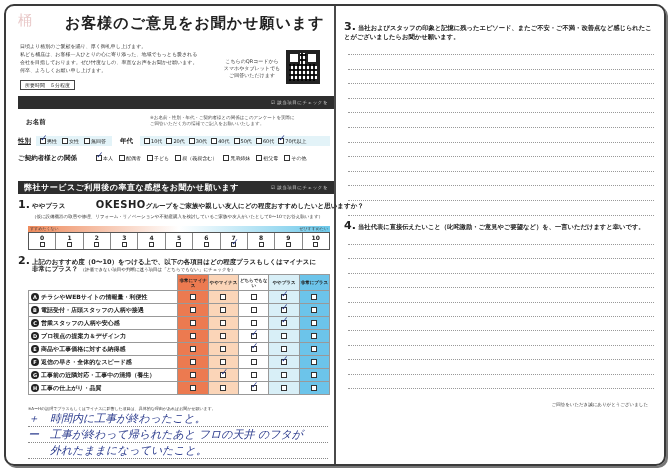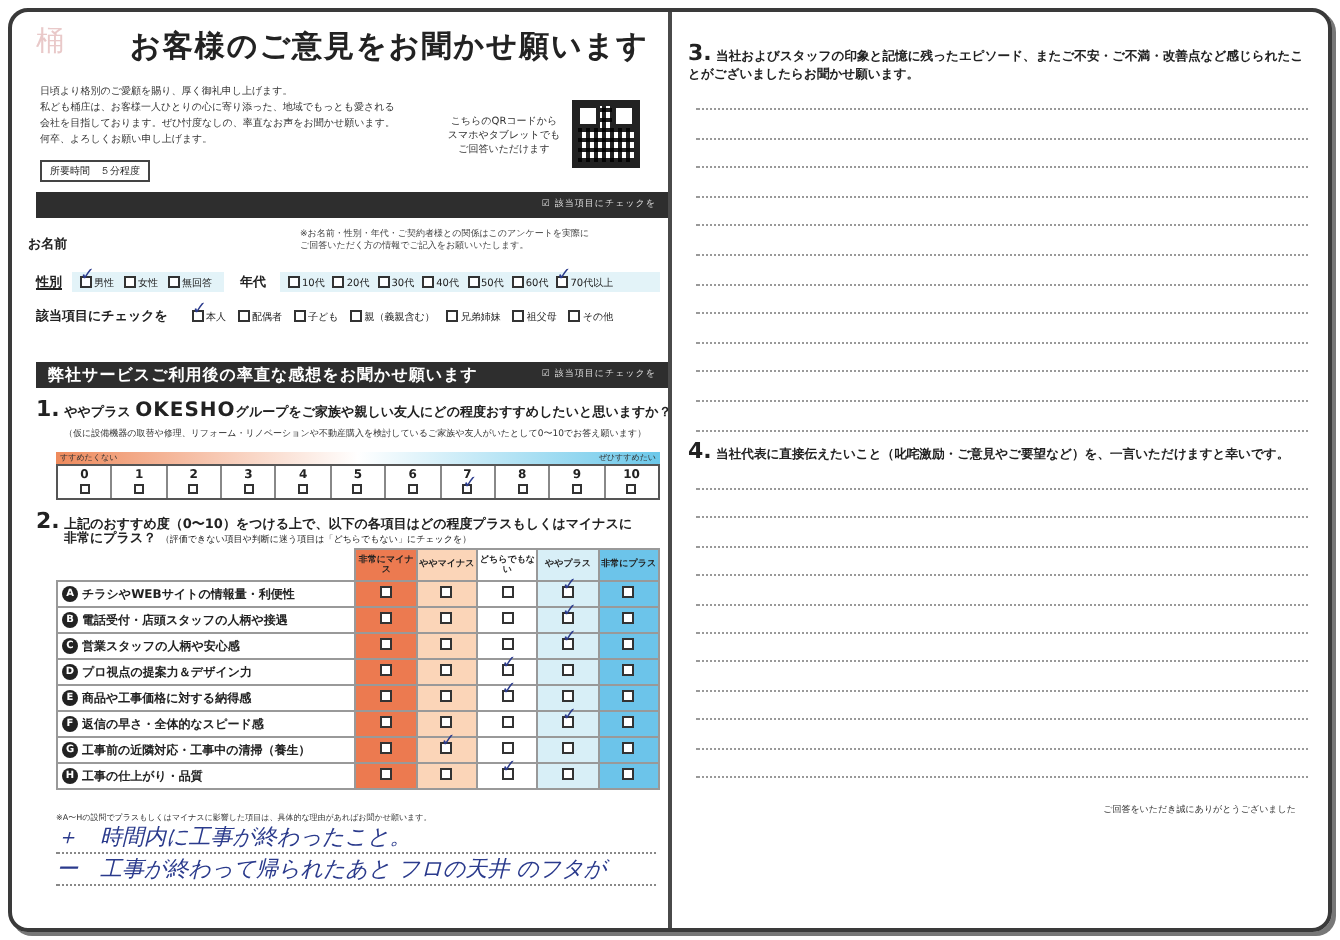--- a/index.html
+++ b/index.html
@@ -33,21 +33,21 @@
 
   .row-label { position: absolute; font-size: 6.5px; font-weight: bold; }
   .small-note { position: absolute; font-size: 4.5px; line-height: 6px; color: #444; }
   .opts { position: absolute; height: 10px; background: #e3f3f8; display: flex; align-items: center; gap: 5px; padding: 0 4px; font-size: 5px; }
   .opt { display: flex; align-items: center; gap: 1px; white-space: nowrap; }
   .cb { display: inline-block; width: 6px; height: 6px; border: 1px solid #333; background: #fff; position: relative; }
   .cb.checked::after { content: "✓"; position: absolute; left: -1px; top: -6px; font-size: 9px; color: #2a3a8c; }
 
   .q-title { position: absolute; font-size: 6.5px; font-weight: bold; white-space: nowrap; }
   .q-title .num { font-size: 11px; font-weight: bold; }
-  .q-title .brand { font-size: 10px; font-weight: bold; letter-spacing: 0.5px; }
+  .q-title .brand { font-size: 10px; font-weight: bold; letter-spacing: 0.5px; margin-left: 28px; }
   .q-sub { position: absolute; font-size: 4.5px; color: #333; white-space: nowrap; }
 
   .scale-bar { position: absolute; left: 18px; top: 220px; width: 302px; height: 6px; background: linear-gradient(90deg, #ee8a5c, #ffffff 50%, #6bc8ea); font-size: 4px; color: #333; }
   .scale-bar .l { position: absolute; left: 2px; top: 0; }
   .scale-bar .r { position: absolute; right: 2px; top: 0; }
   .scale { position: absolute; left: 18px; top: 226px; width: 302px; height: 18px; display: flex; border: 1px solid #555; }
   .scale-cell { flex: 1; border-right: 1px solid #888; display: flex; flex-direction: column; align-items: center; font-size: 6px; font-weight: bold; padding-top: 1px; }
   .scale-cell:last-child { border-right: none; }
   .scale-cell .cb { width: 5px; height: 5px; margin-top: 1px; }
 
@@ -88,21 +88,21 @@
   <div class="qr-text">
     <div>こちらのQRコードから</div>
     <div>スマホやタブレットでも</div>
     <div>ご回答いただけます</div>
   </div>
   <div class="qr"></div>
 
   <div class="section-bar" style="top:90px;">
     <span class="note">☑ 該当項目にチェックを</span>
   </div>
-  <div class="row-label" style="left:4px; top:112px;">お名前</div>
+  <div class="row-label" style="left:16px; top:112px;">お名前</div>
   <div class="small-note" style="left:140px; top:109px;">
     <div>※お名前・性別・年代・ご契約者様との関係はこのアンケートを実際に</div>
     <div>ご回答いただく方の情報でご記入をお願いいたします。</div>
   </div>
 
   <div class="row-label" style="left:8px; top:131px;text-decoration:underline;">性別</div>
   <div class="opts" style="left:26px; top:130px; width:76px;">
     <span class="opt">
         <span class="cb checked"></span>
         <span>男性</span>
@@ -141,21 +141,21 @@
     <span class="opt">
         <span class="cb"></span>
         <span>60代</span>
       </span>
     <span class="opt">
         <span class="cb checked"></span>
         <span>70代以上</span>
       </span>
   </div>
 
-  <div class="row-label" style="left:8px; top:148px;">該当項目にチェックを</div>
+  <div class="row-label" style="left:8px; top:148px;">ご契約者様との関係</div>
   <div class="opts" style="left:82px; top:147px; width:238px; background:transparent; gap:6px;">
     <span class="opt">
         <span class="cb checked"></span>
         <span>本人</span>
       </span>
     <span class="opt">
         <span class="cb"></span>
         <span>配偶者</span>
       </span>
     <span class="opt">
@@ -327,20 +327,21 @@
           <td class="c col2"><span class="cb checked"></span></td>
           <td class="c col3"><span class="cb"></span></td>
           <td class="c col4"><span class="cb"></span></td>
         </tr>
       </tbody>
   </table>
 
   <div class="footnote">※A〜Hの設問でプラスもしくはマイナスに影響した項目は、具体的な理由があればお聞かせ願います。</div>
   <div class="hand" style="top:422px;">ー　工事が終わって帰られたあと フロの天井 のフタが</div>
   <div class="hand" style="top:406px;">＋　時間内に工事が終わったこと。</div>
+  <div class="hand" style="top:438px;">　　外れたままになっていたこと。</div>
 </div>
 
 <div class="right">
   <div class="rq" style="top:16px;">
     <span class="num">3.</span>
     <span>当社およびスタッフの印象と記憶に残ったエピソード、またご不安・ご不満・改善点など感じられたことがございましたらお聞かせ願います。</span>
   </div>
   <div id="q3-lines">
       <div class="line" style="top: 48px;"></div>
       <div class="line" style="top: 62.6px;"></div>

